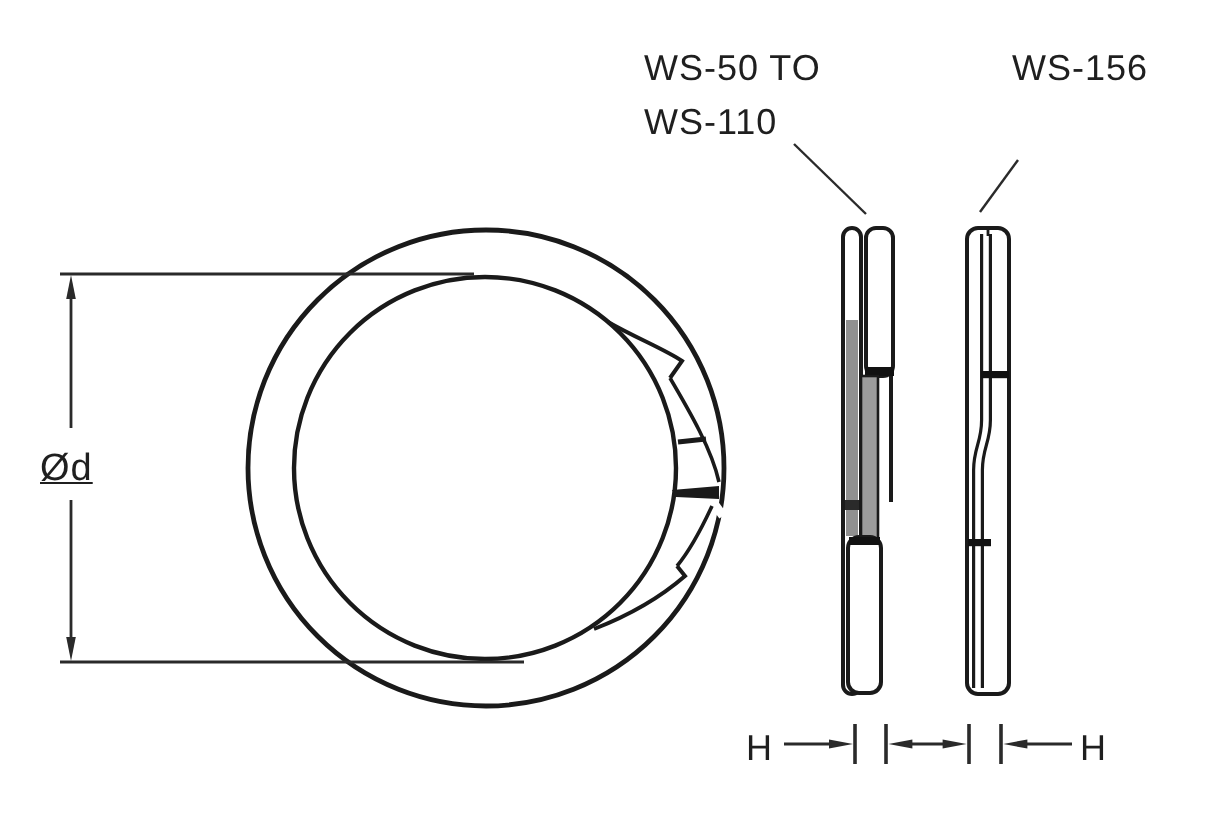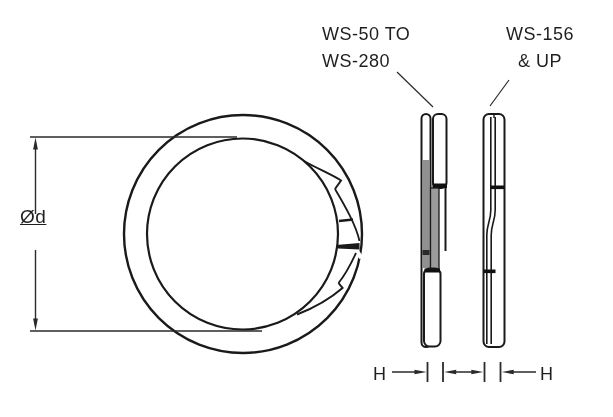--- a/index.html
+++ b/index.html
@@ -99,27 +99,26 @@
       <line x1="453" y1="372" x2="474" y2="372" stroke-width="1.5"></line>
       <polygon points="444.2,372 456.2,369.7 456.2,374.3" fill="#2a2a2a" stroke="none"></polygon>
       <polygon points="483.3,372 471.3,369.7 471.3,374.3" fill="#2a2a2a" stroke="none"></polygon>
       <line x1="512" y1="372" x2="536" y2="372" stroke-width="1.5"></line>
       <polygon points="501.7,372 513.7,369.7 513.7,374.3" fill="#2a2a2a" stroke="none"></polygon>
     </g>
   </svg>
 
   <div class="lbl" style="left:322px;top:21px;">
     <div>WS-50 TO</div>
-    <div>WS-280</div>
+    <div>WS-110</div>
   </div>
 
   <div class="lbl" style="left:506px;top:21px;text-align:center;">
     <div>WS-156</div>
-    <div>&amp; UP</div>
   </div>
 
-  <div class="lbl lbl-dia" style="left:20px;top:203px;text-decoration:underline;">Ød</div>
+  <div class="lbl lbl-dia" style="left:20px;top:221px;text-decoration:underline;">Ød</div>
 
   <div class="lbl lbl-h" style="left:373px;top:361px;">H</div>
 
   <div class="lbl lbl-h" style="left:540px;top:361px;">H</div>
 
 </div>
 
 </body></html>

